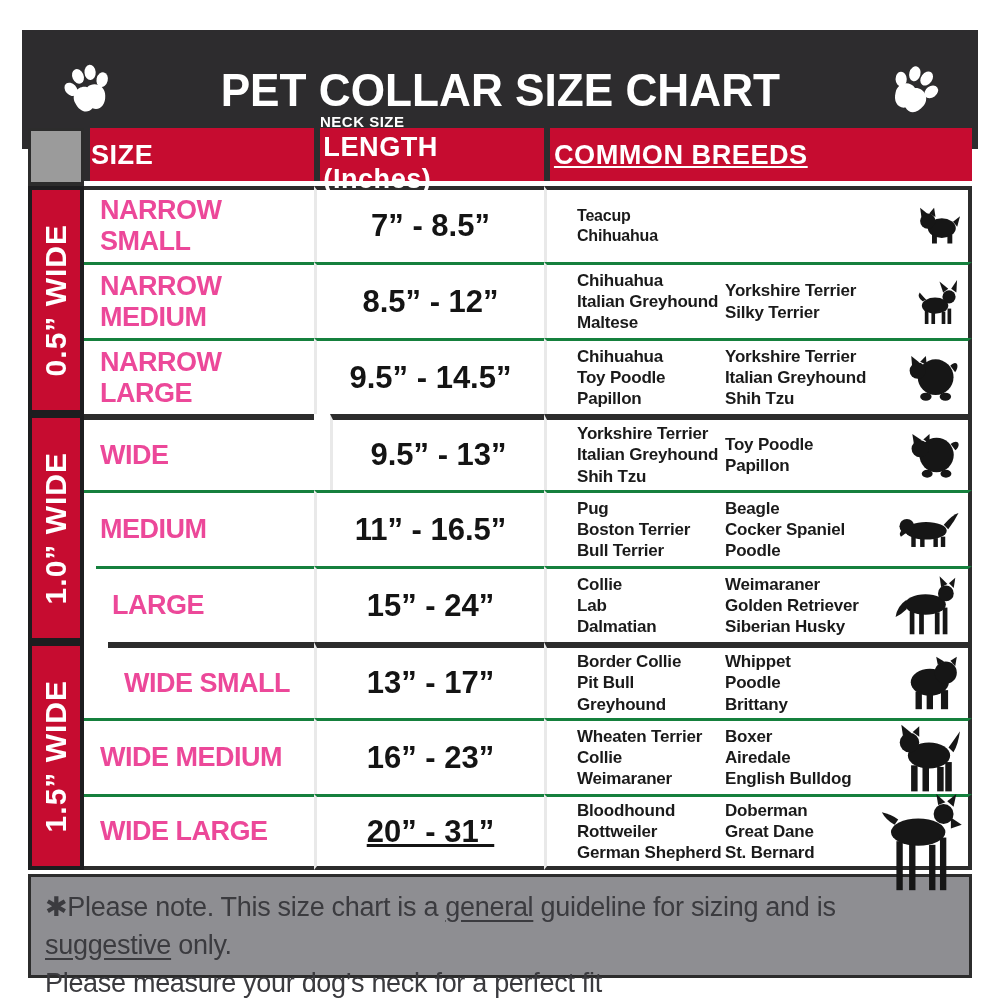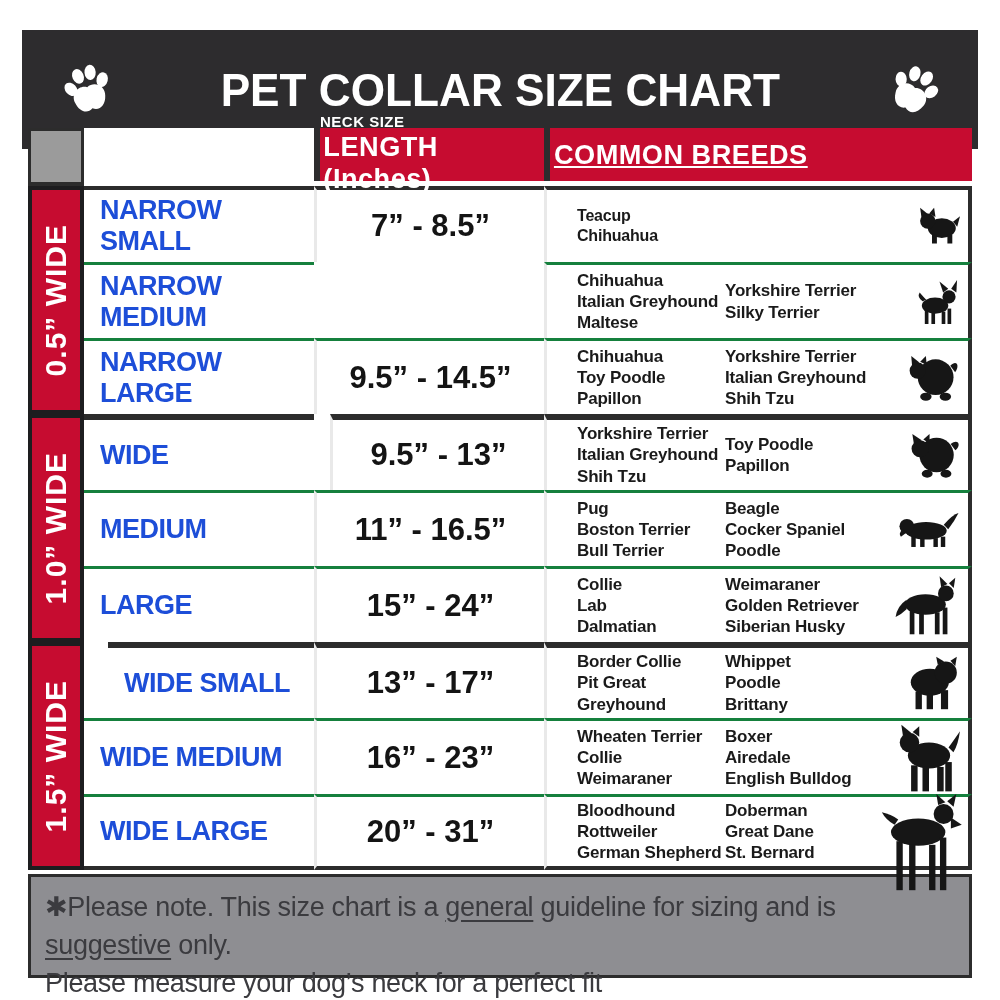--- a/index.html
+++ b/index.html
@@ -30,21 +30,21 @@
 
   
   .band{background:#c60c30;border:4px solid #1d1d1f;box-sizing:border-box;
     display:flex;align-items:center;justify-content:center;}
   .band span{writing-mode:vertical-rl;transform:rotate(180deg);color:#fff;font-size:30px;font-weight:bold;letter-spacing:1px;white-space:nowrap;}
   .band1{grid-column:1;grid-row:2/span 3;}
   .band2{grid-column:1;grid-row:5/span 3;}
   .band3{grid-column:1;grid-row:8/span 3;}
 
   
-  .size-cell{display:flex;align-items:center;padding-left:16px;font-size:27px;font-weight:bold;color:#1d4ed8;letter-spacing:-.5px;transform-origin:left center;}
+  .size-cell{display:flex;align-items:center;padding-left:16px;font-size:27px;font-weight:bold;color:#ec4899;letter-spacing:-.5px;transform-origin:left center;}
   .len-cell{display:flex;align-items:center;justify-content:center;font-size:31px;font-weight:bold;color:#141414;border-left:3px solid #e9e9e9;}
   .breeds-cell{display:flex;align-items:center;padding-left:30px;border-left:3px solid #e9e9e9;border-right:4px solid #2c2c2c;position:relative;overflow:visible;font-weight:bold;}
   .bcol{white-space:pre-line;font-size:17px;line-height:1.25;color:#1a1a1a;letter-spacing:-.2px;}
   .bcol1{width:148px;flex:0 0 auto;}
   .bcol2{flex:0 0 auto;}
   .r1 .bcol{font-size:16px;}
 
   
   .r-top{border-top:4px solid #2c2c2c;}
   .r-sep{border-top:3px solid #15803d;}
@@ -85,20 +85,23 @@
         <ellipse cx="40" cy="14" rx="6.2" ry="8.4" transform="rotate(10 40 14)"></ellipse>
         <ellipse cx="51" cy="25" rx="6.2" ry="8.2" transform="rotate(28 51 25)"></ellipse>
         <path d="M33,29 C42,24 53,32 50,43 C48,53 40,58 33,53 C26,58 18,53 16,43 C13,32 24,24 33,29 Z"></path>
       </svg>
     </div>
   </div>
 
   <div class="table">
 
     <div class="cell corner"></div>
+    <div class="cell hcell" style="grid-column:2;grid-row:1;">
+      <div class="h1">SIZE</div>
+    </div>
     <div class="cell hcell" style="grid-column:3;grid-row:1;">
       <div class="h0">NECK SIZE</div>
       <div class="h1">LENGTH (Inches)</div>
     </div>
     <div class="cell hcell" style="grid-column:4;grid-row:1;text-decoration:underline;">
       <div class="h1">COMMON BREEDS</div>
     </div>
 
     <div class="band band1">
         <span>0.5” WIDE</span>
@@ -123,20 +126,21 @@
           <polygon points="5,14 3,0 14,9"></polygon>
           <polygon points="16,8 23,0 25,13"></polygon>
           <rect x="20" y="38" width="7" height="13"></rect>
           <rect x="42" y="38" width="7" height="13"></rect>
           <path d="M50,20 L60,12 L56,27 Z"></path>
         </svg>
       </div>
     </div>
 
     <div class="cell size-cell r-sep" style="grid-column:2;grid-row:3;">NARROW MEDIUM</div>
+    <div class="cell len-cell r-sep" style="grid-column:3;grid-row:3;">8.5” - 12”</div>
     <div class="cell breeds-cell r-sep" style="grid-column:4;grid-row:3;">
       <div class="bcol bcol1">Chihuahua
 Italian Greyhound
 Maltese</div>
       <div class="bcol bcol2">Yorkshire Terrier
 Silky Terrier</div>
       <div class="dog">
         <svg width="44" height="52" viewBox="0 0 60 62">
           <ellipse cx="26" cy="36" rx="18" ry="11"></ellipse>
           <circle cx="45" cy="24" r="9"></circle>
@@ -210,21 +214,21 @@
           <path d="M6,24 Q0,30 4,34 Q10,30 12,28 Z"></path>
           <rect x="18" y="34" width="6" height="14"></rect>
           <rect x="30" y="36" width="6" height="12"></rect>
           <rect x="48" y="36" width="6" height="12"></rect>
           <rect x="58" y="34" width="6" height="14"></rect>
           <path d="M62,18 Q74,4 82,2 Q76,14 68,24 Z"></path>
         </svg>
       </div>
     </div>
 
-    <div class="cell size-cell r-sep" style="grid-column:2;grid-row:7;">LARGE</div>
+    <div class="cell size-cell r-sep" style="grid-column:2;grid-row:7;margin-left:12px;">LARGE</div>
     <div class="cell len-cell r-sep" style="grid-column:3;grid-row:7;">15” - 24”</div>
     <div class="cell breeds-cell r-sep" style="grid-column:4;grid-row:7;">
       <div class="bcol bcol1">Collie
 Lab
 Dalmatian</div>
       <div class="bcol bcol2">Weimaraner
 Golden Retriever
 Siberian Husky</div>
       <div class="dog">
         <svg width="66" height="62" viewBox="0 0 84 76">
@@ -238,21 +242,21 @@
           <rect x="62" y="40" width="6" height="34"></rect>
           <path d="M16,30 Q4,38 2,52 Q10,48 16,42 Z"></path>
         </svg>
       </div>
     </div>
 
     <div class="cell size-cell r-grp" style="grid-column:2;grid-row:8;margin-left:24px;">WIDE SMALL</div>
     <div class="cell len-cell r-grp" style="grid-column:3;grid-row:8;">13” - 17”</div>
     <div class="cell breeds-cell r-grp" style="grid-column:4;grid-row:8;">
       <div class="bcol bcol1">Border Collie
-Pit Great
+Pit Bull
 Greyhound</div>
       <div class="bcol bcol2">Whippet
 Poodle
 Brittany</div>
       <div class="dog">
         <svg width="54" height="56" viewBox="0 0 68 70">
           <ellipse cx="30" cy="34" rx="24" ry="17"></ellipse>
           <circle cx="50" cy="22" r="14"></circle>
           <polygon points="40,12 38,2 48,8"></polygon>
           <polygon points="56,7 64,2 62,14"></polygon>
@@ -281,21 +285,21 @@
           <rect x="16" y="52" width="8" height="32"></rect>
           <rect x="30" y="54" width="8" height="30"></rect>
           <rect x="48" y="54" width="8" height="30"></rect>
           <rect x="58" y="48" width="8" height="36"></rect>
           <path d="M62,30 Q72,16 76,10 Q74,26 68,36 Z"></path>
         </svg>
       </div>
     </div>
 
     <div class="cell size-cell r-sep r-bot" style="grid-column:2;grid-row:10;">WIDE LARGE</div>
-    <div class="cell len-cell r-sep r-bot" style="grid-column:3;grid-row:10;">20” - 31”</div>
+    <div class="cell len-cell r-sep r-bot" style="grid-column:3;grid-row:10;text-decoration:underline;">20” - 31”</div>
     <div class="cell breeds-cell r-sep r-bot" style="grid-column:4;grid-row:10;">
       <div class="bcol bcol1">Bloodhound
 Rottweiler
 German Shepherd</div>
       <div class="bcol bcol2">Doberman
 Great Dane
 St. Bernard</div>
       <div class="dog dog-doberman">
         <svg width="92" height="98" viewBox="0 0 100 108">
           <ellipse cx="48" cy="42" rx="30" ry="15"></ellipse>

